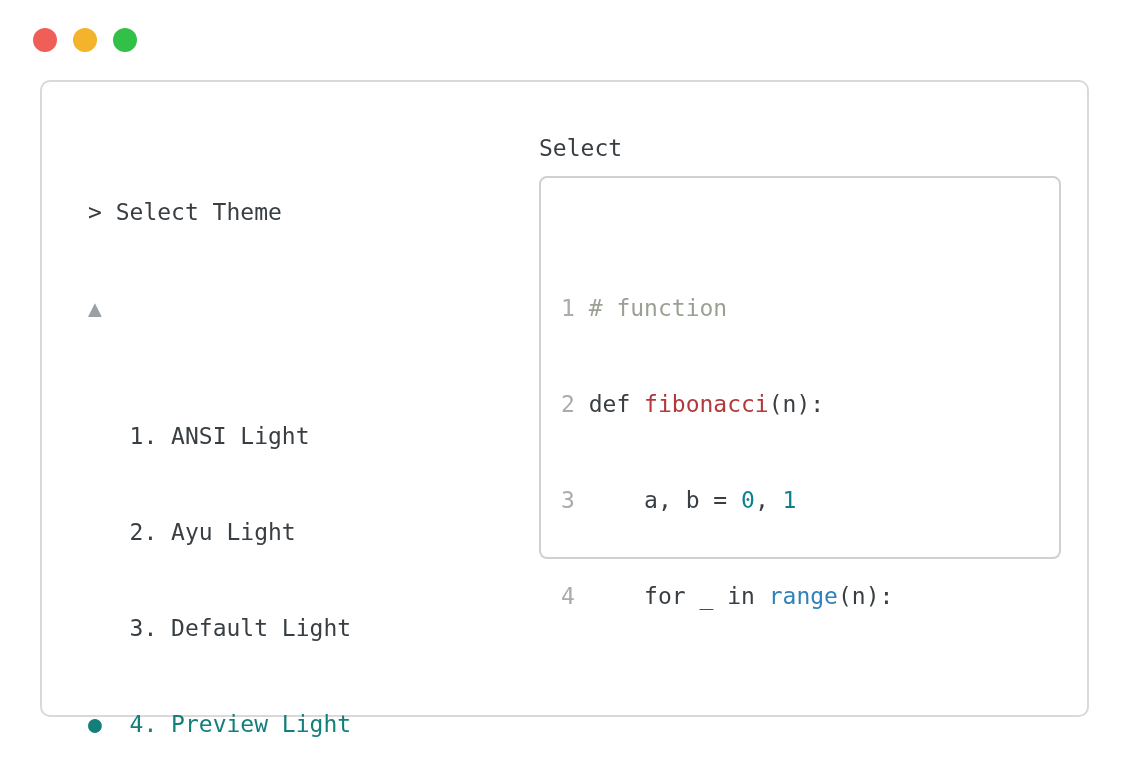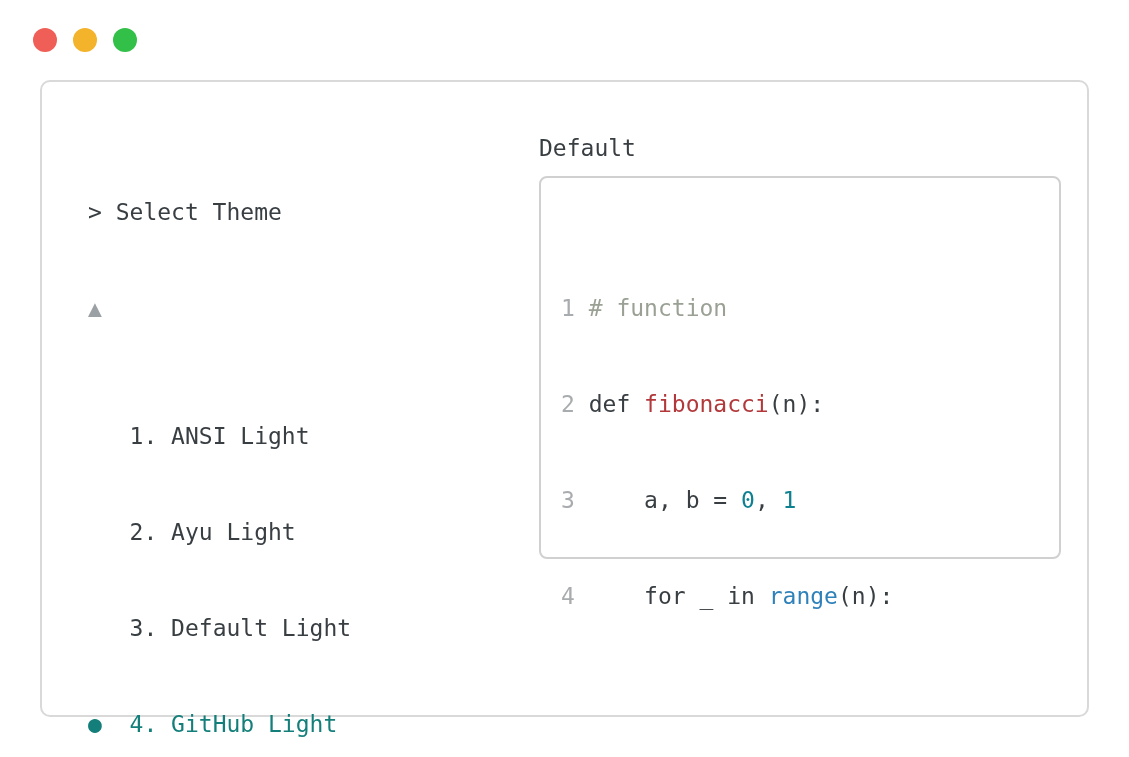--- a/index.html
+++ b/index.html
@@ -57,36 +57,36 @@
 
 <div class="window">
 
   <div class="leftcol">
     <div class="row prompt">&gt; Select Theme</div>
     <div class="row arrow-up">▲</div>
 
     <div class="row opt"><span>   1. </span><span>ANSI Light</span><span class="dim"></span></div>
     <div class="row opt"><span>   2. </span><span>Ayu Light</span><span class="dim"></span></div>
     <div class="row opt"><span>   3. </span><span>Default Light</span><span class="dim"></span></div>
-    <div class="row opt selected"><span>●  4. </span><span>GitHub Light</span><span class="dim"></span></div>
+    <div class="row opt selected"><span>●  4. </span><span>Preview Light</span><span class="dim"></span></div>
     
     
     
     
     
     
     
     
 
     
     
     
   </div>
 
-  <div class="preview-label">Default</div>
+  <div class="preview-label">Select</div>
 
   <div class="preview-box">
     <div class="code">
       <div class="code-line"><span class="hl"><span class="tok-linenum">1 </span><span class="tok-comment"># function</span></span></div>
       <div class="code-line"><span class="hl"><span class="tok-linenum">2 </span><span class="tok-plain">def </span><span class="tok-function">fibonacci</span><span class="tok-plain">(n):</span></span></div>
       <div class="code-line"><span class="hl"><span class="tok-linenum">3 </span><span class="tok-plain">    a, b = </span><span class="tok-number">0</span><span class="tok-plain">, </span><span class="tok-number">1</span></span></div>
       <div class="code-line"><span class="hl"><span class="tok-linenum">4 </span><span class="tok-plain">    for _ in </span><span class="tok-builtin">range</span><span class="tok-plain">(n):</span></span></div>
       
       
       

